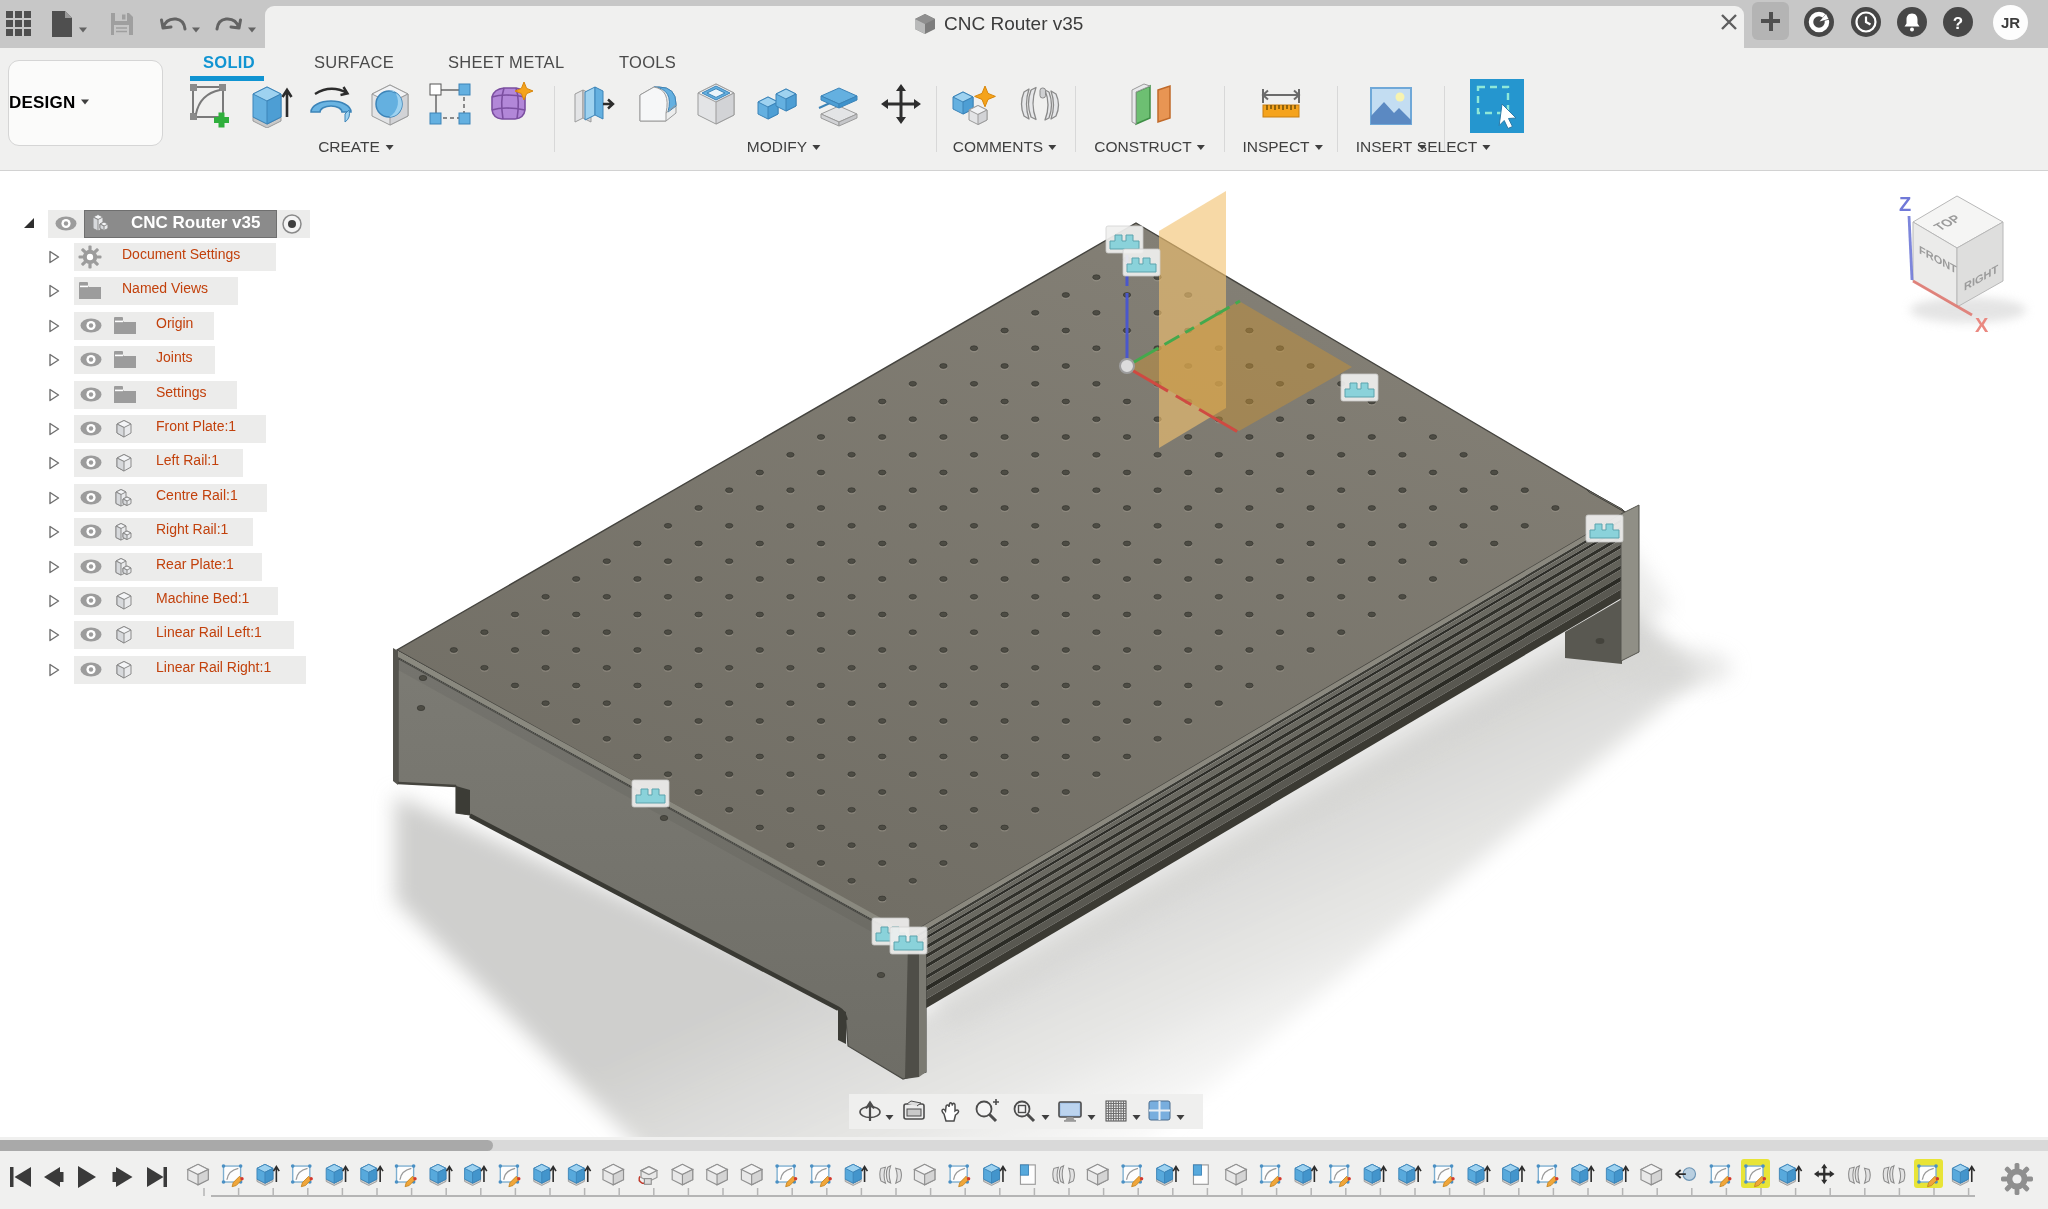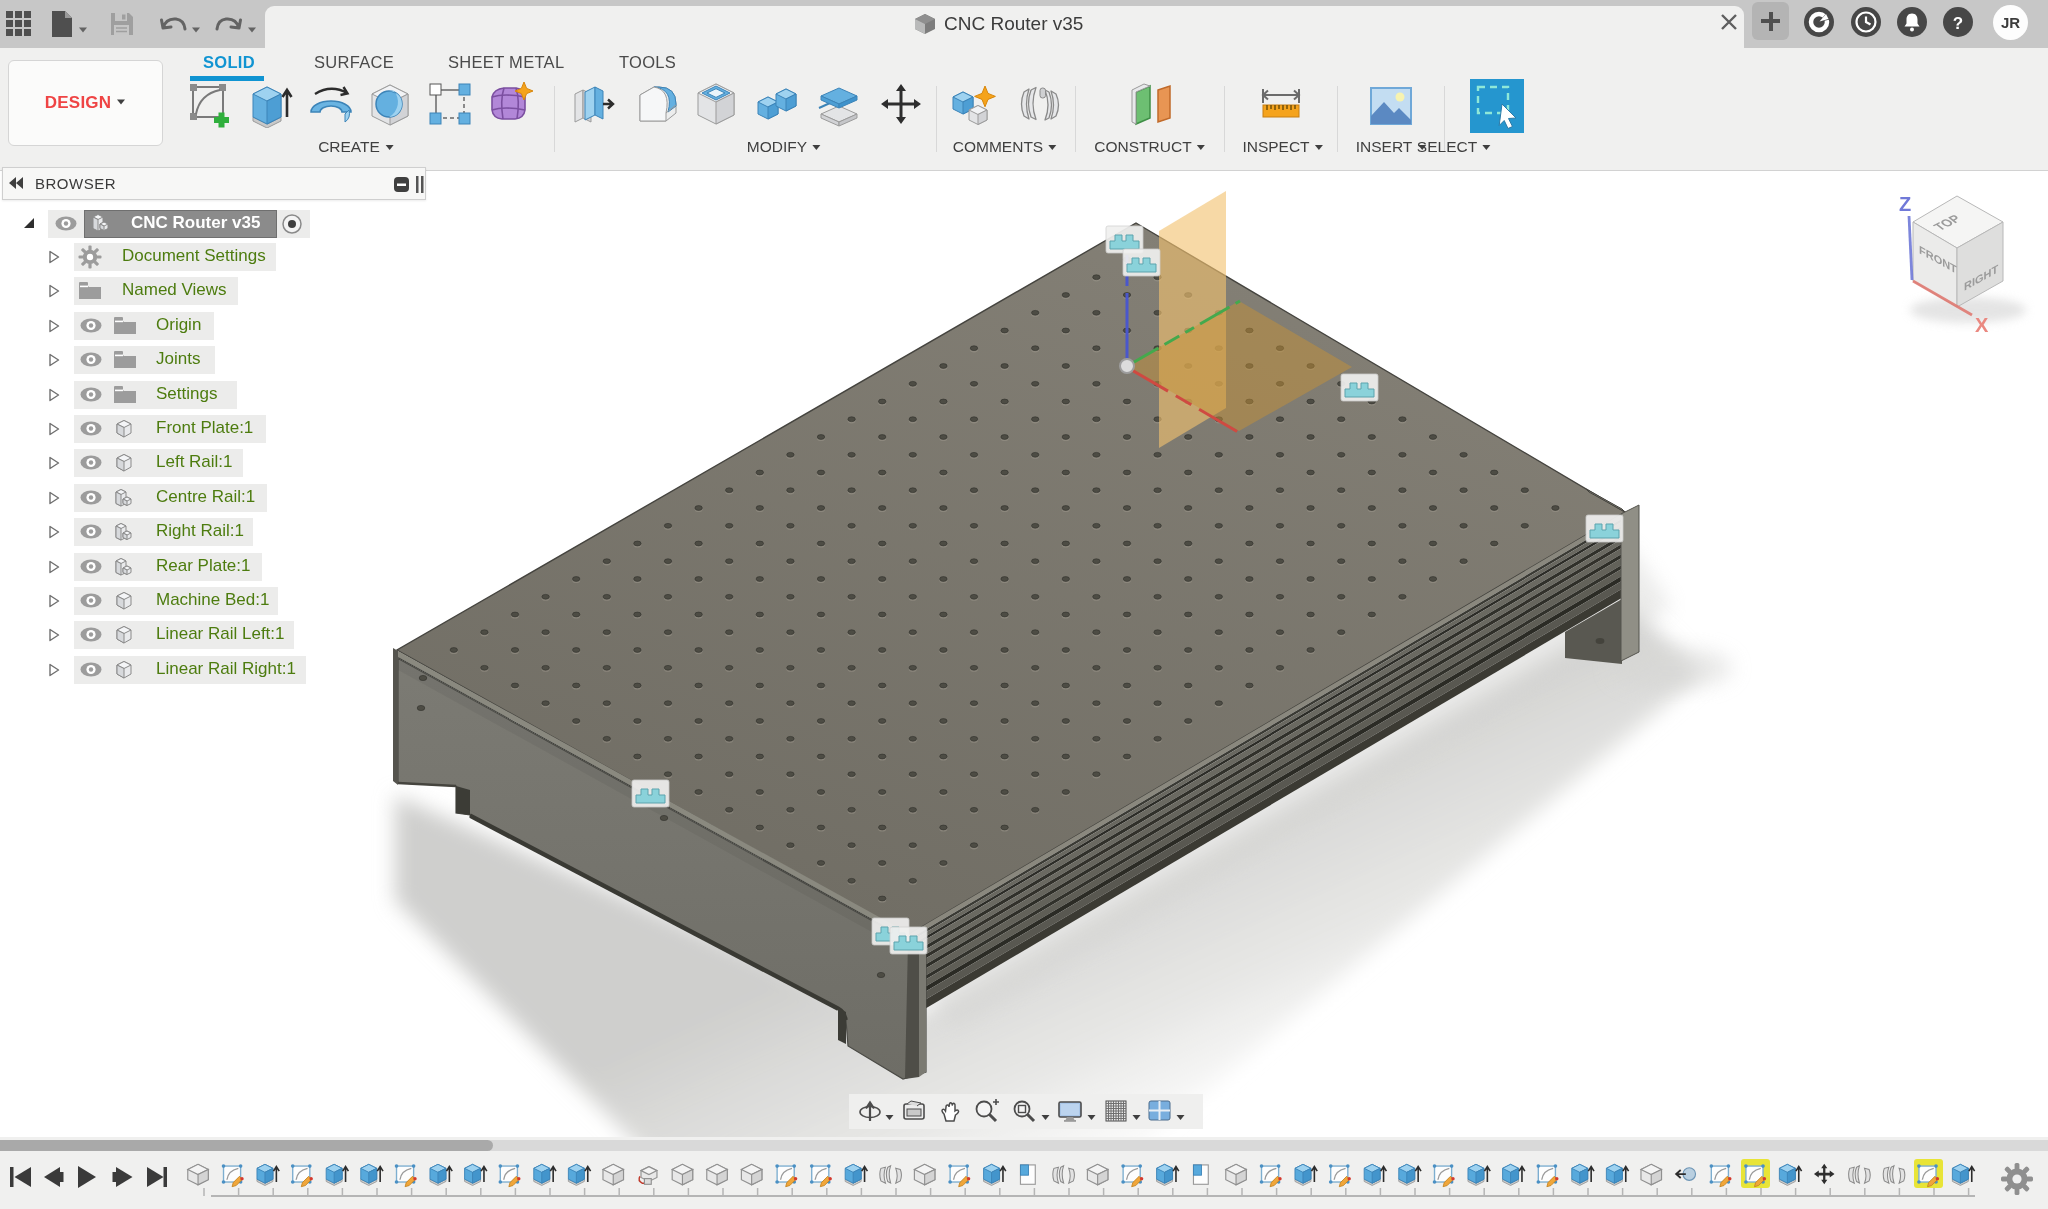--- a/index.html
+++ b/index.html
@@ -9,37 +9,37 @@
 #tabtitle{position:absolute;left:944px;top:13px;font-size:19px;color:#3c3c3c}
 .tbic{position:absolute;top:10px}
 .cbtn{position:absolute;top:7px}
 #jr{position:absolute;left:1993px;top:5px;width:35px;height:35px;border-radius:50%;background:#fdfdfd;color:#3c3c3c;font-size:15px;font-weight:bold;text-align:center;line-height:35px}
 #plusbtn{position:absolute;left:1752px;top:2px;width:37px;height:38px;background:#b4b4b4;border-radius:6px}
 #plusbtn:before{content:"";position:absolute;left:9px;top:17px;width:19px;height:4px;background:#4f4f4f}
 #plusbtn:after{content:"";position:absolute;left:16.5px;top:9.5px;width:4px;height:19px;background:#4f4f4f}
 #closex{position:absolute;left:1718px;top:11px;width:22px;height:22px}
 
 #ribbon{position:absolute;left:0;top:48px;width:2048px;height:123px;background:#f0f0ef;border-bottom:1px solid #d2d2d2}
-#design{position:absolute;left:8px;top:12px;width:155px;height:86px;background:#fbfbfa;border:1.5px solid #d5d5d5;border-radius:6px;text-align:center;font-size:17px;color:#ef4444;line-height:84px;font-weight:bold;letter-spacing:0.2px}
+#design{position:absolute;left:8px;top:12px;width:155px;height:86px;background:#fbfbfa;border:1.5px solid #d5d5d5;border-radius:11px;font-size:17px;color:#000000;line-height:84px;font-weight:bold;letter-spacing:0.2px}
 .rtab{position:absolute;top:5px;font-size:16.5px;color:#4a4a4a;letter-spacing:0.3px}
 #soltab{color:#1094d2;font-weight:bold}
 #solline{position:absolute;left:190px;top:28px;width:74px;height:4.5px;background:#1094d2}
 .tic{position:absolute;transform:translate(-50%,-50%)}
 .vsep{position:absolute;top:38px;width:1px;height:66px;background:#d8d8d8}
 .glab{position:absolute;top:90px;transform:translateX(-50%);font-size:15.5px;color:#3f3f3f;white-space:nowrap;display:flex;align-items:center}
 
 #bhead{position:absolute;left:2px;top:167px;width:424px;height:33px;background:#f7f7f6;border:1px solid #cfcfcf;box-shadow:0 1px 2px rgba(0,0,0,0.08)}
 #bhead .t{position:absolute;left:32px;top:7px;font-size:15px;color:#3a3a3a;letter-spacing:0.5px}
 #chead{position:absolute;left:2px;top:1098px;width:424px;height:33px;background:#f7f7f6;border:1px solid #cfcfcf}
 #chead .t{position:absolute;left:30px;top:7px;font-size:15px;color:#3a3a3a;letter-spacing:0.5px}
 .hic{position:absolute;top:8px}
 .brow{position:absolute;left:74px;height:28px;background:#ececeb}
 .tri{position:absolute;left:48px}
 .ric{position:absolute}
-.rtx{position:absolute;font-size:17px;color:#4d7c0f;white-space:nowrap}
+.rtx{position:absolute;font-size:14px;color:#c2410c;white-space:nowrap}
 #rootrow{position:absolute;left:48px;top:210px;width:262px;height:28px;background:#ececeb}
 #rootsel{position:absolute;left:84px;top:210px;width:193px;height:28px;background:#8b8b8b;border:1px solid #6f6f6f}
 #roottxt{position:absolute;left:131px;top:213px;font-size:17px;font-weight:bold;color:#fff}
 
 #navbar{position:absolute;left:849px;top:1094px;width:354px;height:35px;background:#efefee}
 .nic{position:absolute;top:4px}
 #pb{position:absolute;left:4px;top:1164px}
 </style></head><body>
 <div id="page">
 <svg width="2048" height="1209" viewBox="0 0 2048 1209" style="position:absolute;left:0;top:0">
@@ -1402,34 +1402,20 @@
           <path d="M0.5 1 L4.5 6 L8.5 1 Z" fill="#3f3f3f"></path>
         </svg>
       </div>
       <div class="glab" style="left:1454px">
         <span>SELECT</span>
         <svg width="9" height="7" viewBox="0 0 9 7" style="margin-left:5px">
           <path d="M0.5 1 L4.5 6 L8.5 1 Z" fill="#3f3f3f"></path>
         </svg>
       </div>
 </div>
-<div id="bhead">
- <svg class="hic" style="left:5px" width="16" height="14" viewBox="0 0 16 14">
-        <path d="M8 1 L1 7 L8 13 Z M15 1 L8 7 L15 13 Z" fill="#3f3f3f"></path>
-      </svg>
- <div class="t">BROWSER</div>
- <svg class="hic" style="left:391px;top:9px" width="15" height="15" viewBox="0 0 15 15">
-        <rect width="15" height="15" rx="4" fill="#3f3f3f"></rect>
-        <rect x="3" y="6.5" width="9" height="2.5" fill="#fff"></rect>
-      </svg>
- <svg class="hic" style="left:413px;top:8px" width="9" height="17" viewBox="0 0 9 17">
-        <rect x="0" width="2.5" height="17" fill="#555"></rect>
-        <rect x="5" width="2.5" height="17" fill="#555"></rect>
-      </svg>
-</div>
 <div id="rootrow"></div>
 <div class="tri" style="top:216px;left:22px"><svg width="14" height="14" viewBox="0 0 14 14">
         <path d="M12 2 L12 12 L2 12 Z" fill="#2e2e2e"></path>
       </svg></div>
 <div class="ric" style="left:55px;top:216px"><svg width="22" height="15" viewBox="0 0 22 15">
         <ellipse cx="11" cy="7.5" rx="10.5" ry="7" fill="#9c9c9c"></ellipse>
         <circle cx="11" cy="7.5" r="4.6" fill="#fff"></circle>
         <circle cx="11" cy="7.5" r="2.2" fill="#9c9c9c"></circle>
       </svg></div>
 <div id="rootsel"></div>

